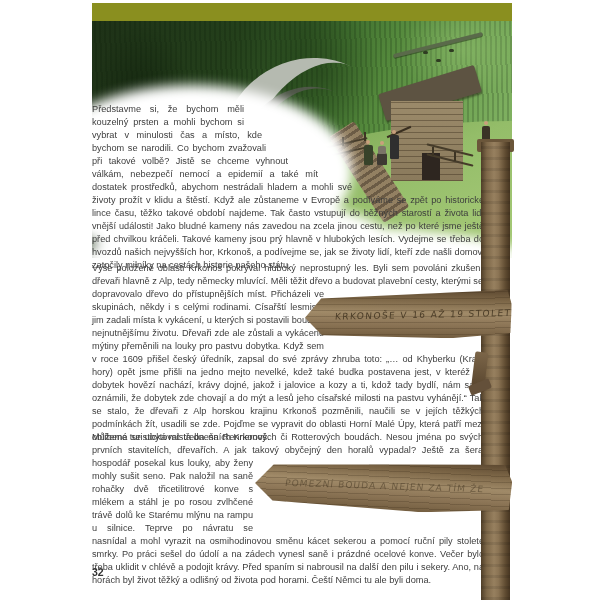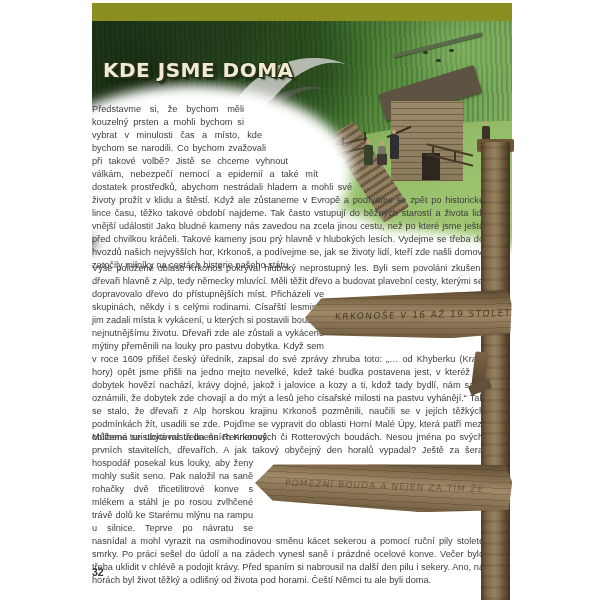--- a/index.html
+++ b/index.html
@@ -147,21 +147,20 @@
       <div class="fig-body" style="width:8px;height:15px;background:#3a3326;"></div>
       <div class="fig-head" style="left:2px;top:0;"></div>
     </div>
     <div class="cloud">
       <div class="b b1"></div>
         <div class="b b2"></div>
         <div class="b b3"></div>
     </div>
   </div>
 
-  <div class="title">KDE JSME DOMA</div>
 
   <div class="para p1">
     <div class="spacers">
       <div class="sp s1"></div>
         <div class="sp s2"></div>
         <div class="sp s3"></div>
       <div class="sp s4"></div>
         <div class="sp s5"></div>
         <div class="sp s6"></div>
     </div>

